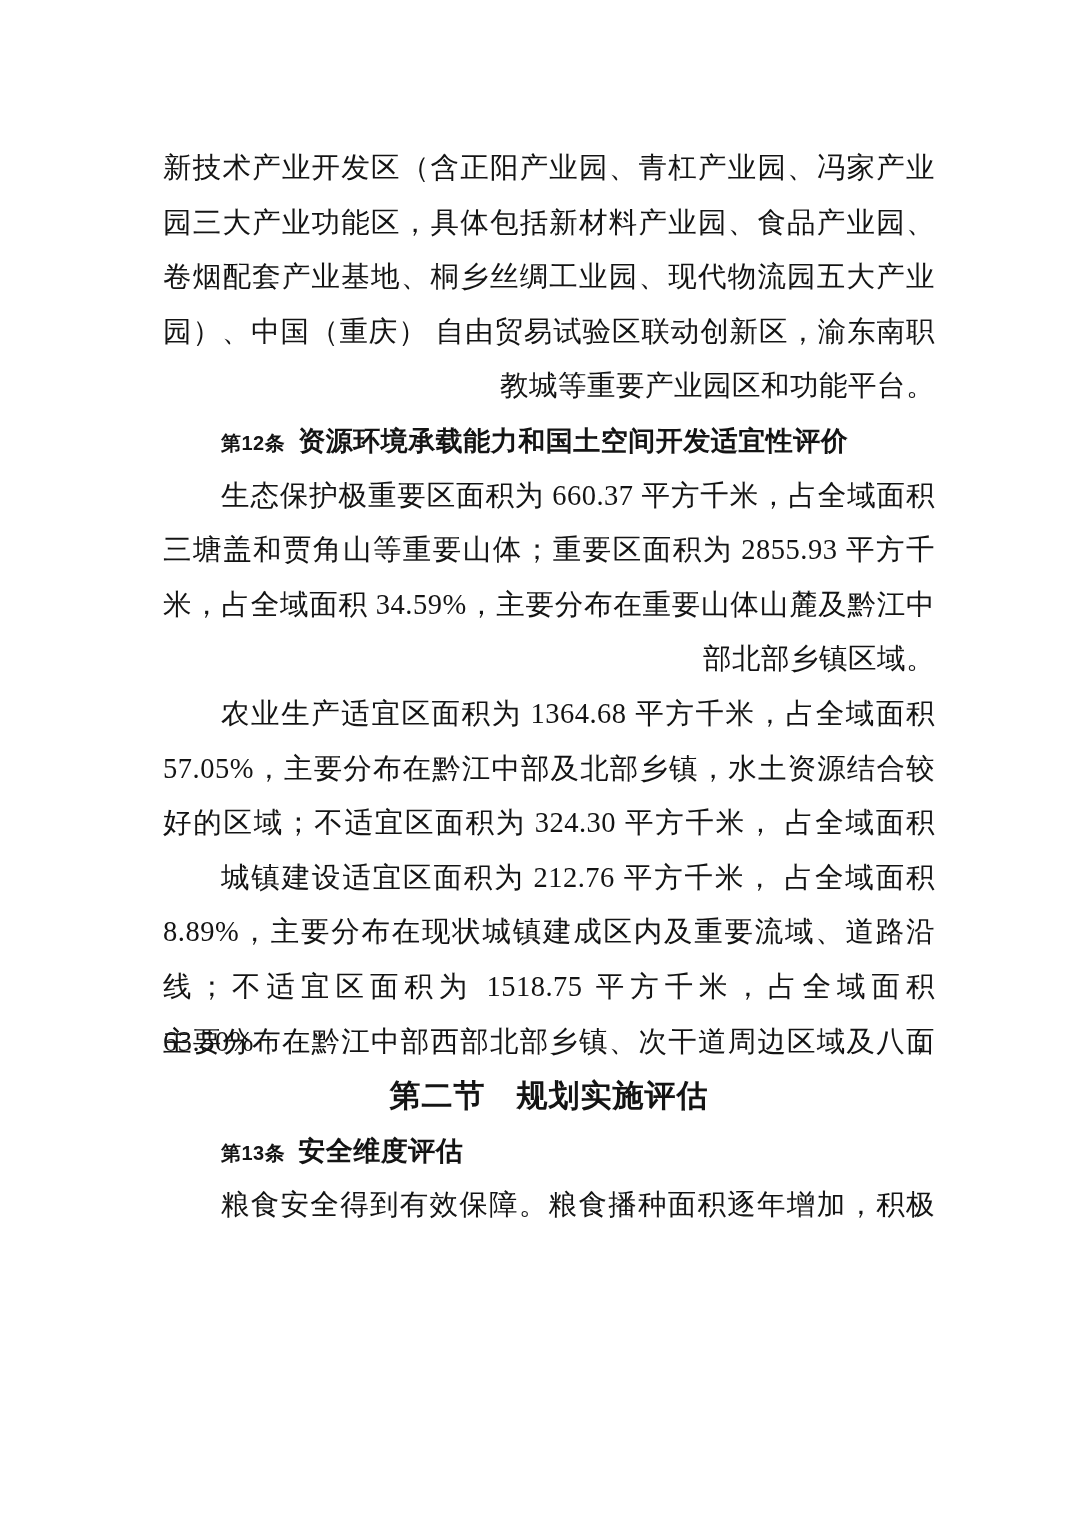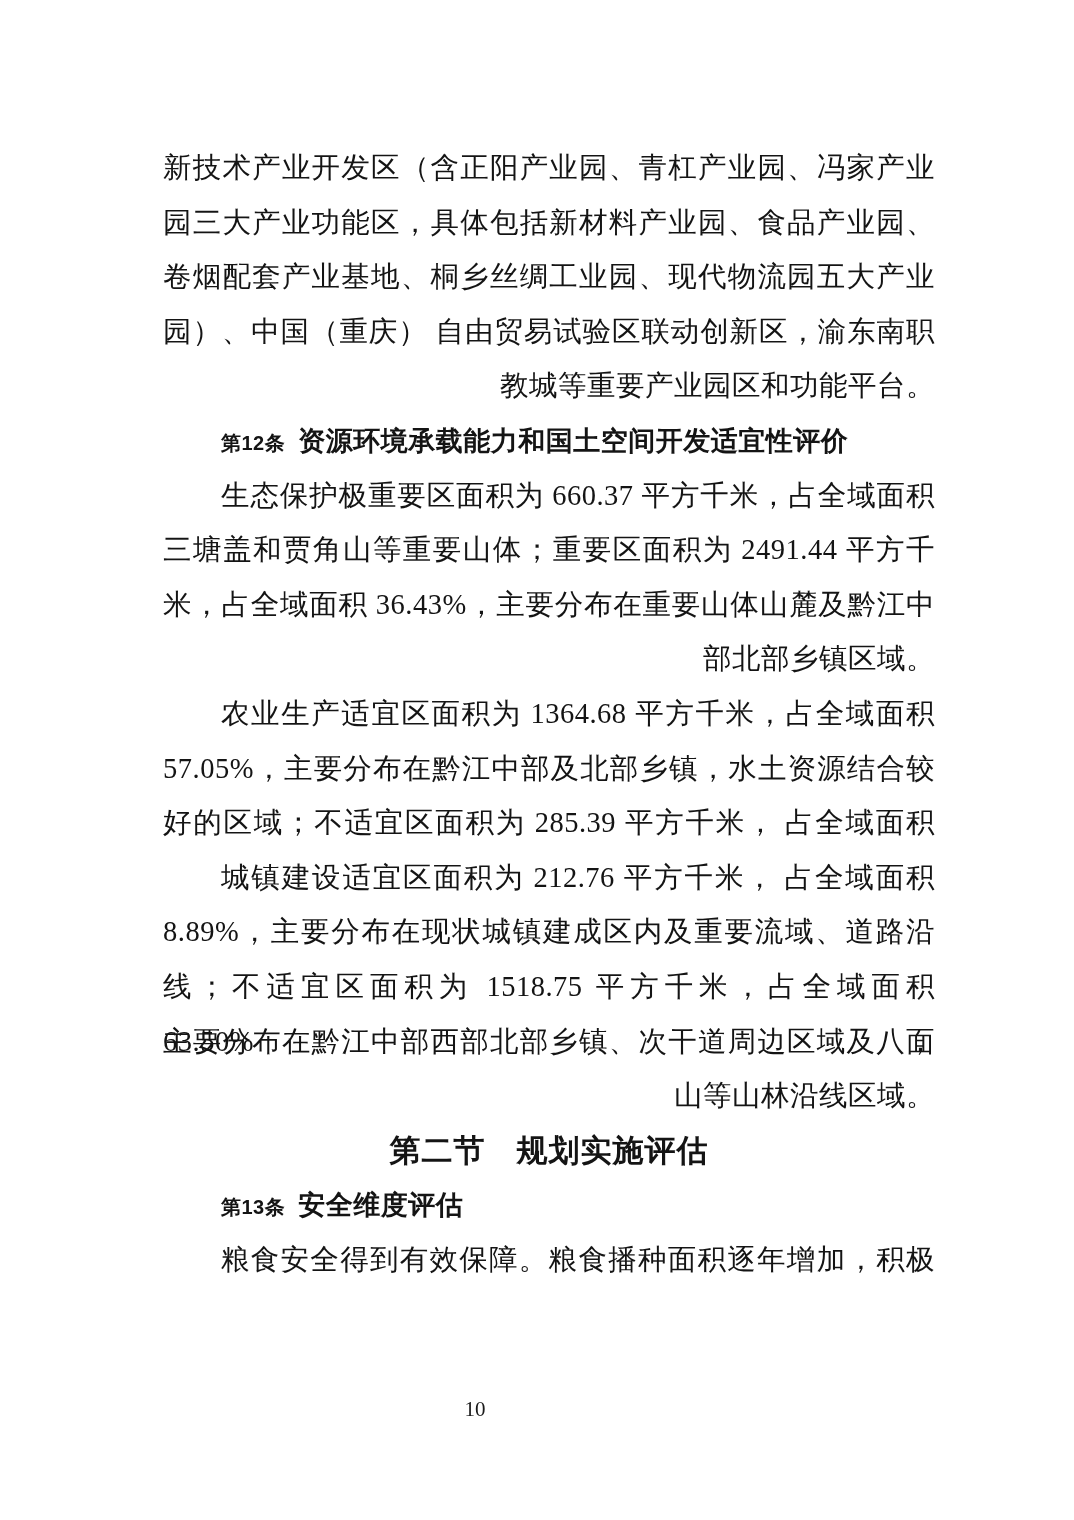--- a/index.html
+++ b/index.html
@@ -86,40 +86,38 @@
     <div class="line j">园三大产业功能区，具体包括新材料产业园、食品产业园、</div>
     <div class="line j">卷烟配套产业基地、桐乡丝绸工业园、现代物流园五大产业</div>
     <div class="line j">园）、中国（重庆） 自由贸易试验区联动创新区，渝东南职</div>
     <div class="line last">教城等重要产业园区和功能平台。</div>
 
     <div class="line h-art ind">
       <span class="lbl">第12条</span><span class="ttl">资源环境承载能力和国土空间开发适宜性评价</span>
     </div>
 
     <div class="line j ind">生态保护极重要区面积为 660.37 平方千米，占全域面积</div>
-    <div class="line j">三塘盖和贾角山等重要山体；重要区面积为 2491.44 平方千</div>
-    <div class="line j">米，占全域面积 36.43%，主要分布在重要山体山麓及黔江中</div>
+    <div class="line j">三塘盖和贾角山等重要山体；重要区面积为 2855.93 平方千</div>
+    <div class="line j">米，占全域面积 34.59%，主要分布在重要山体山麓及黔江中</div>
     <div class="line last">部北部乡镇区域。</div>
 
     <div class="line j ind">农业生产适宜区面积为 1364.68 平方千米，占全域面积</div>
     <div class="line j">57.05%，主要分布在黔江中部及北部乡镇，水土资源结合较</div>
-    <div class="line j">好的区域；不适宜区面积为 285.39 平方千米， 占全域面积</div>
+    <div class="line j">好的区域；不适宜区面积为 324.30 平方千米， 占全域面积</div>
 
     <div class="line j ind">城镇建设适宜区面积为 212.76 平方千米， 占全域面积</div>
     <div class="line j">8.89%，主要分布在现状城镇建成区内及重要流域、道路沿</div>
     <div class="line j">线；不适宜区面积为 1518.75 平方千米，占全域面积63.50%，</div>
     <div class="line j">主要分布在黔江中部西部北部乡镇、次干道周边区域及八面</div>
-    <div class="line last">山等山林沿线区域。</div>
 
     <div class="line h-sec">
       <span>第二节</span><span class="sec-gap"></span><span>规划实施评估</span>
     </div>
 
     <div class="line h-art ind">
       <span class="lbl">第13条</span><span class="ttl">安全维度评估</span>
     </div>
 
     <div class="line j ind">粮食安全得到有效保障。粮食播种面积逐年增加，积极</div>
 
   </div>
 
-  <div class="pagenum">10</div>
 </div>
 
 </body></html>

